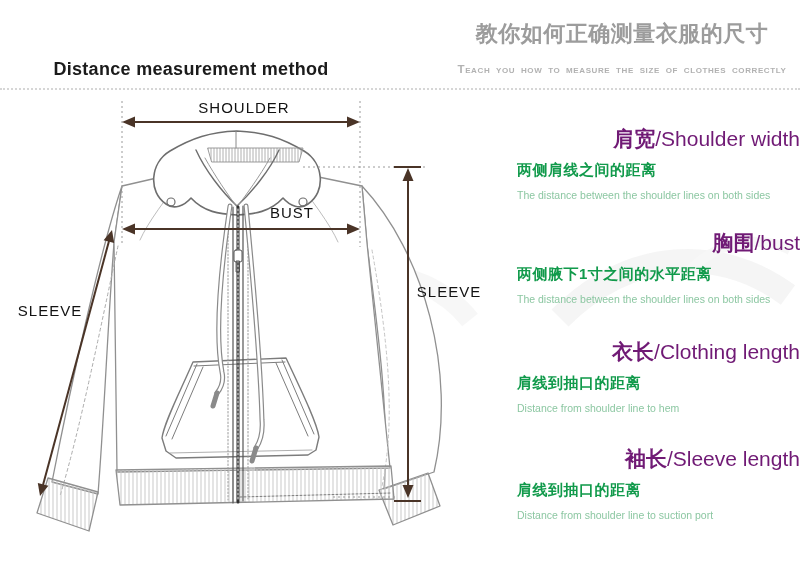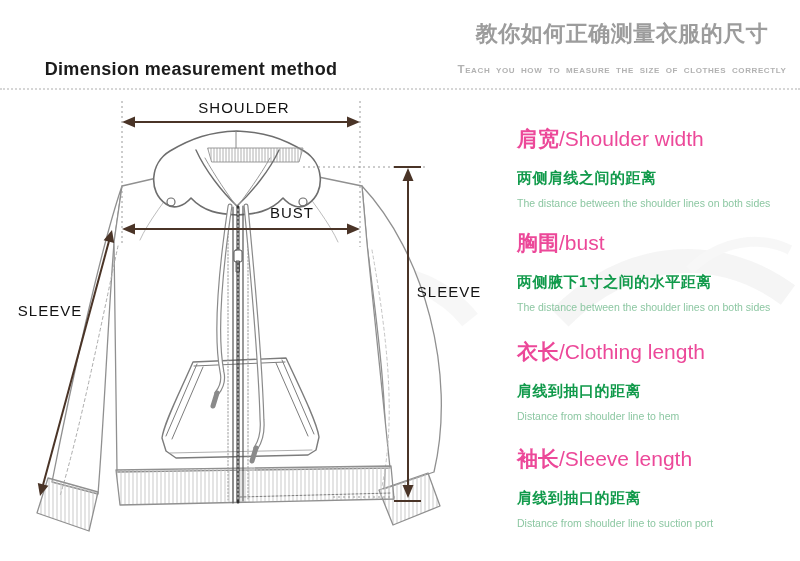--- a/index.html
+++ b/index.html
@@ -31,24 +31,24 @@
     color:#121212;font-size:15px;letter-spacing:1px;text-align:center;white-space:nowrap;
   }
   .lbl-shoulder{left:196px;top:99px;width:96px;}
   .lbl-bust{left:262px;top:204px;width:60px;}
   .lbl-length{left:412px;top:283px;width:74px;}
   .lbl-sleeve{left:14px;top:302px;width:72px;}
 
   
   .section{left:517px;width:283px;}
   .sec-1{top:127px;} .sec-2{top:231px;} .sec-3{top:340px;} .sec-4{top:447px;}
-  .sec-title{font-size:21px;color:#ec4899;line-height:24px;white-space:nowrap;}
+  .sec-title{font-size:21px;color:#701a75;line-height:24px;white-space:nowrap;text-align:right;}
   .sec-title .zh{font-weight:700;}
   .sec-title .en{font-weight:400;}
-  .sec-zh{margin-top:18px;font-size:15px;font-weight:700;color:#119a4b;letter-spacing:.5px;white-space:nowrap;}
+  .sec-zh{margin-top:10px;font-size:15px;font-weight:700;color:#119a4b;letter-spacing:.5px;white-space:nowrap;}
   .sec-en{margin-top:9px;font-size:10.5px;color:#8cc7a2;white-space:nowrap;}
 
   svg{position:absolute;left:0;top:0;}
 </style>
 </head>
 <body>
 
 <svg width="800" height="561" viewBox="0 0 800 561" aria-hidden="true">
   <defs>
     <pattern id="rib" width="4" height="8" patternUnits="userSpaceOnUse">
@@ -144,21 +144,21 @@
     <polygon points="112,230 114.2,243 103.6,240.2" stroke="none"></polygon>
     <polygon points="40,496 48.4,485.8 37.8,483" stroke="none"></polygon>
   </g>
 </svg>
 
 <div class="abs diag-label lbl-shoulder">SHOULDER</div>
 <div class="abs diag-label lbl-bust">BUST</div>
 <div class="abs diag-label lbl-length">SLEEVE</div>
 <div class="abs diag-label lbl-sleeve">SLEEVE</div>
 
-<div class="abs page-title">Dimension measurement method</div>
+<div class="abs page-title">Distance measurement method</div>
 <div class="abs header-right">
   <div class="zh">教你如何正确测量衣服的尺寸</div>
   <div class="en">Teach you how to measure the size of clothes correctly</div>
 </div>
 <div class="abs divider"></div>
 
 <div class="abs section sec-1">
   <div class="sec-title">
     <span class="zh">肩宽</span><span class="en">/Shoulder width</span>
   </div>

